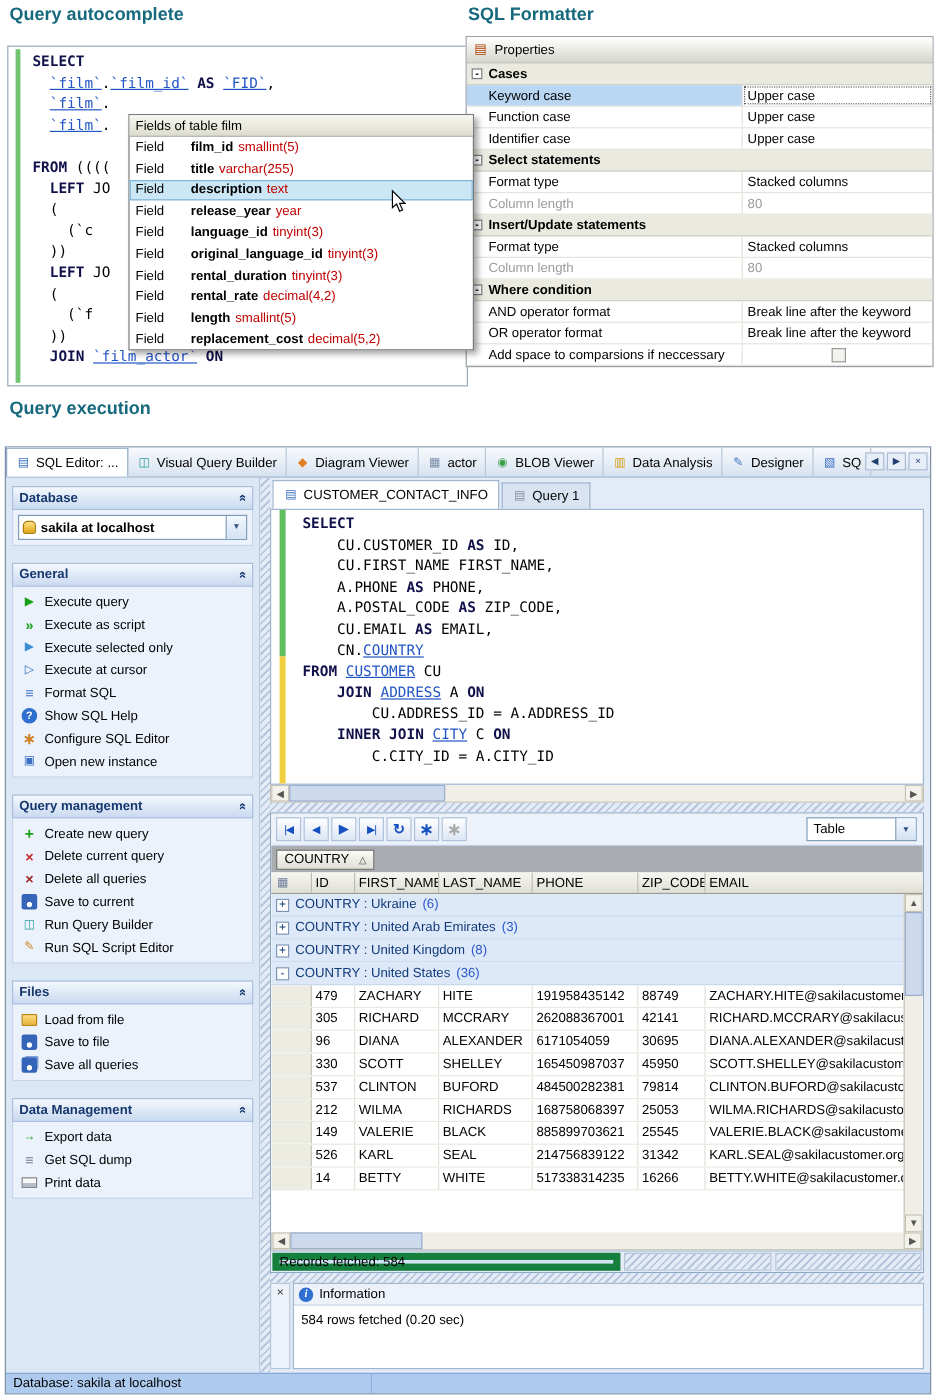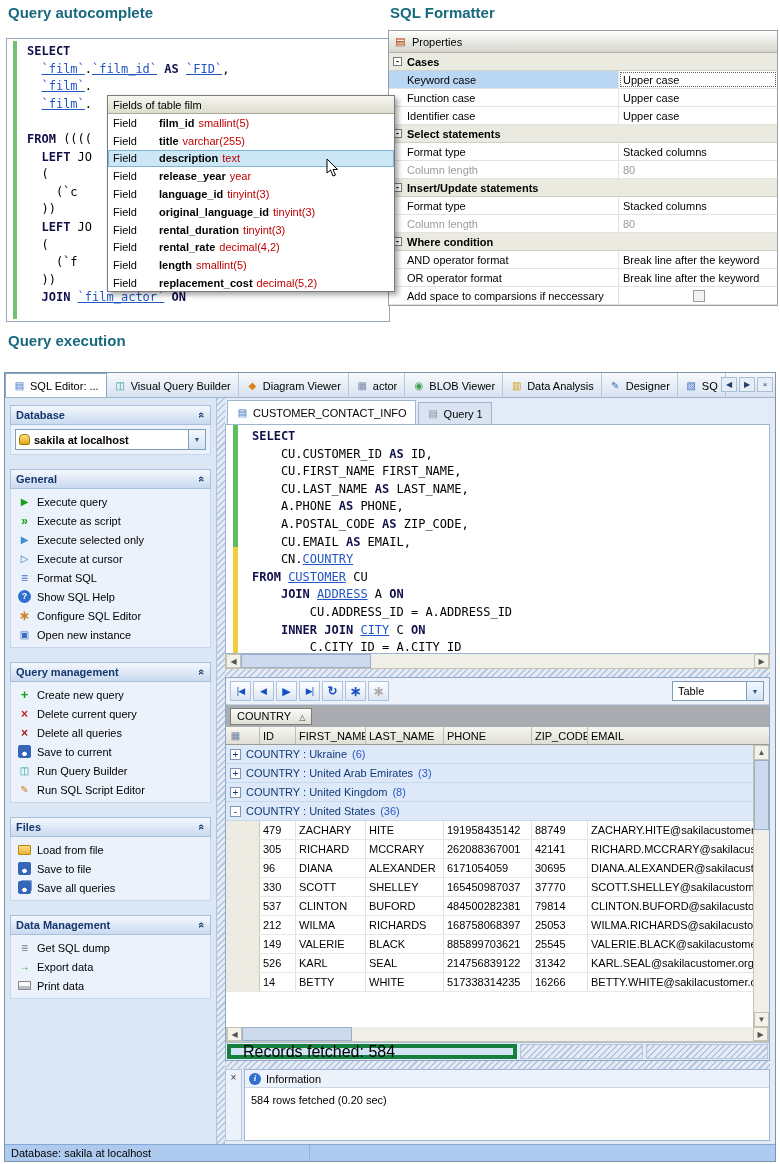--- a/index.html
+++ b/index.html
@@ -102,21 +102,21 @@
 .w0{width:34px}.w1{width:36px}.w2{width:70px}.w3{width:78px}.w4{width:88px}.w5{width:56px}.w6{flex:1;border-right:none}
 #gbodyrow{flex:1;display:flex;background:#fff;overflow:hidden}
 #gbody{flex:1;overflow:hidden;font-size:11px}
 .grow{height:19px;background:#DDE9F8;border-bottom:1px solid #C9D9EC;display:flex;align-items:center;gap:5px;padding-left:4px;color:#123A7A;white-space:nowrap}
 .ebox2{width:11px;height:11px;border:1px solid #7E96B4;background:#fff;font-size:10px;line-height:9px;text-align:center;flex:none}
 .gcount{color:#2B59C8}
 .drow{height:19px;display:flex;border-bottom:1px solid #E9E9E1;overflow:hidden}
 .dc{border-right:1px solid #E2E2D8;padding-left:3px;display:flex;align-items:center;overflow:hidden;white-space:nowrap;flex:none}
 .ind{background:#ECECE3;border-right:1px solid #C9C9BE}
 #gstatus{height:18px;display:flex;gap:3px;background:#E3EBF6;border-top:1px solid #AEBFD4;padding:1px;flex:none}
-.gseg1{flex:0 0 290px;background:#D2E3F6;border:4px solid #15803d;font-size:16px;display:flex;align-items:center;padding-left:12px}
+.gseg1{flex:0 0 290px;background:#D2E3F6;border:6px solid #15803d;font-size:11px;display:flex;align-items:center;padding-left:0}
 .gseg{flex:1;border:1px solid #B7C6DC}
 
 
 #infobar{height:72px;display:flex;gap:2px;flex:none}
 #infoclose{width:17px;background:#EDF2FA;border:1px solid #B6C6DA;font-size:10px;color:#333;text-align:center;padding-top:2px}
 #infopanel{flex:1;border:1px solid #9FB6D0;background:#fff;display:flex;flex-direction:column}
 #infohead{height:18px;background:#EDF2FA;border-bottom:1px solid #C9D6E6;display:flex;align-items:center;gap:5px;padding-left:4px;font-size:11px}
 #infobody{flex:1;font-size:11px;padding:6px}
 
 
@@ -474,26 +474,26 @@
                 </div>
               </div>
             </div>
             <div class="spanel" data-name="sidebar-section">
               <div class="sph" data-name="section-header">
                 <span data-name="section-title">Data Management</span>
                 <span class="chev" data-name="chevron-up-icon"></span>
               </div>
               <div class="spb">
                 <div class="sitem" data-name="sidebar-item">
+                  <span class="ic" data-name="export-data-icon"></span>
+                  <span data-name="item-label">Export data</span>
+                </div>
+                <div class="sitem" data-name="sidebar-item">
                   <span class="ic" data-name="sql-dump-icon"></span>
                   <span data-name="item-label">Get SQL dump</span>
-                </div>
-                <div class="sitem" data-name="sidebar-item">
-                  <span class="ic" data-name="export-data-icon"></span>
-                  <span data-name="item-label">Export data</span>
                 </div>
                 <div class="sitem" data-name="sidebar-item">
                   <span class="ic" data-name="print-data-icon"></span>
                   <span data-name="item-label">Print data</span>
                 </div>
               </div>
             </div>
           </div>
       </div>
 
@@ -511,21 +511,20 @@
             </div>
           </div>
 
         <div id="editor" data-name="sql-editor">
           <div class="band green" data-name="change-bar-saved"></div>
           <div class="band yellow" data-name="change-bar-unsaved"></div>
           <div id="editor-code" data-name="sql-code">
               <div class="cl" data-name="code-line"><span class="kw">SELECT</span></div>
               <div class="cl" data-name="code-line">    CU.CUSTOMER_ID <span class="kw">AS</span> ID,</div>
               <div class="cl" data-name="code-line">    CU.FIRST_NAME FIRST_NAME,</div>
-              <div class="cl" data-name="code-line">    CU.LAST_NAME <span class="kw">AS</span> LAST_NAME,</div>
               <div class="cl" data-name="code-line">    A.PHONE <span class="kw">AS</span> PHONE,</div>
               <div class="cl" data-name="code-line">    A.POSTAL_CODE <span class="kw">AS</span> ZIP_CODE,</div>
               <div class="cl" data-name="code-line">    CU.EMAIL <span class="kw">AS</span> EMAIL,</div>
               <div class="cl" data-name="code-line">    CN.<span class="lnk">COUNTRY</span></div>
               <div class="cl" data-name="code-line"><span class="kw">FROM</span> <span class="lnk">CUSTOMER</span> CU</div>
               <div class="cl" data-name="code-line">    <span class="kw">JOIN</span> <span class="lnk">ADDRESS</span> A <span class="kw">ON</span></div>
               <div class="cl" data-name="code-line">        CU.ADDRESS_ID = A.ADDRESS_ID</div>
               <div class="cl" data-name="code-line">    <span class="kw">INNER</span> <span class="kw">JOIN</span> <span class="lnk">CITY</span> C <span class="kw">ON</span></div>
               <div class="cl" data-name="code-line">        C.CITY_ID = A.CITY_ID</div>
             </div>
@@ -635,21 +634,21 @@
                   <div class="dc w4" data-name="cell">6171054059</div>
                   <div class="dc w5" data-name="cell">30695</div>
                   <div class="dc w6" data-name="cell">DIANA.ALEXANDER@sakilacustomer.org</div>
                 </div>
                 <div class="drow" data-name="table-row">
                   <div class="dc ind w0" data-name="row-indicator"></div>
                   <div class="dc w1" data-name="cell">330</div>
                   <div class="dc w2" data-name="cell">SCOTT</div>
                   <div class="dc w3" data-name="cell">SHELLEY</div>
                   <div class="dc w4" data-name="cell">165450987037</div>
-                  <div class="dc w5" data-name="cell">37770</div>
+                  <div class="dc w5" data-name="cell">45950</div>
                   <div class="dc w6" data-name="cell">SCOTT.SHELLEY@sakilacustomer.org</div>
                 </div>
                 <div class="drow" data-name="table-row">
                   <div class="dc ind w0" data-name="row-indicator"></div>
                   <div class="dc w1" data-name="cell">537</div>
                   <div class="dc w2" data-name="cell">CLINTON</div>
                   <div class="dc w3" data-name="cell">BUFORD</div>
                   <div class="dc w4" data-name="cell">484500282381</div>
                   <div class="dc w5" data-name="cell">79814</div>
                   <div class="dc w6" data-name="cell">CLINTON.BUFORD@sakilacustomer.org</div>

